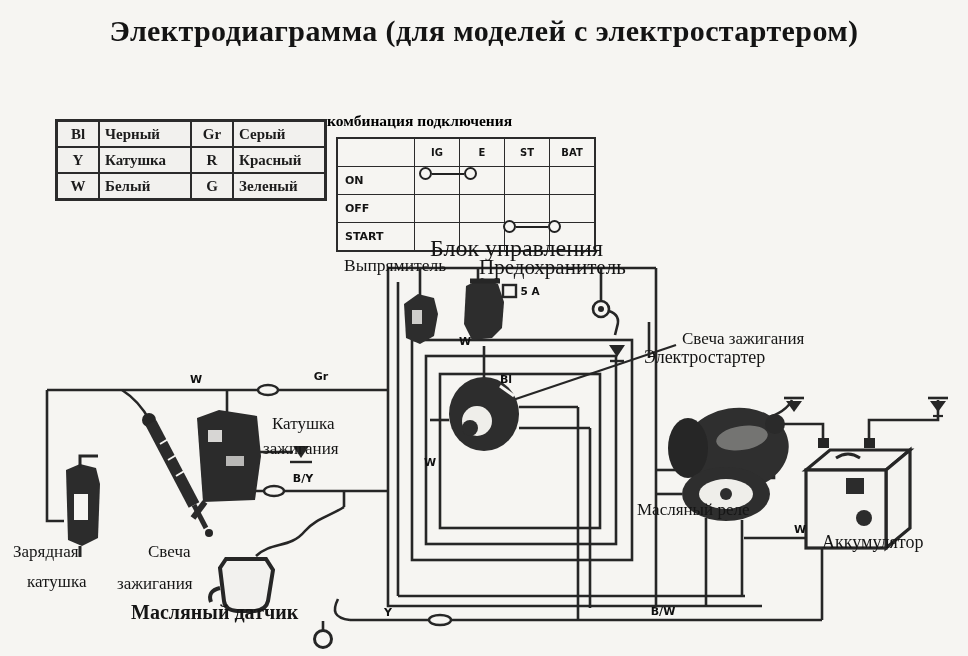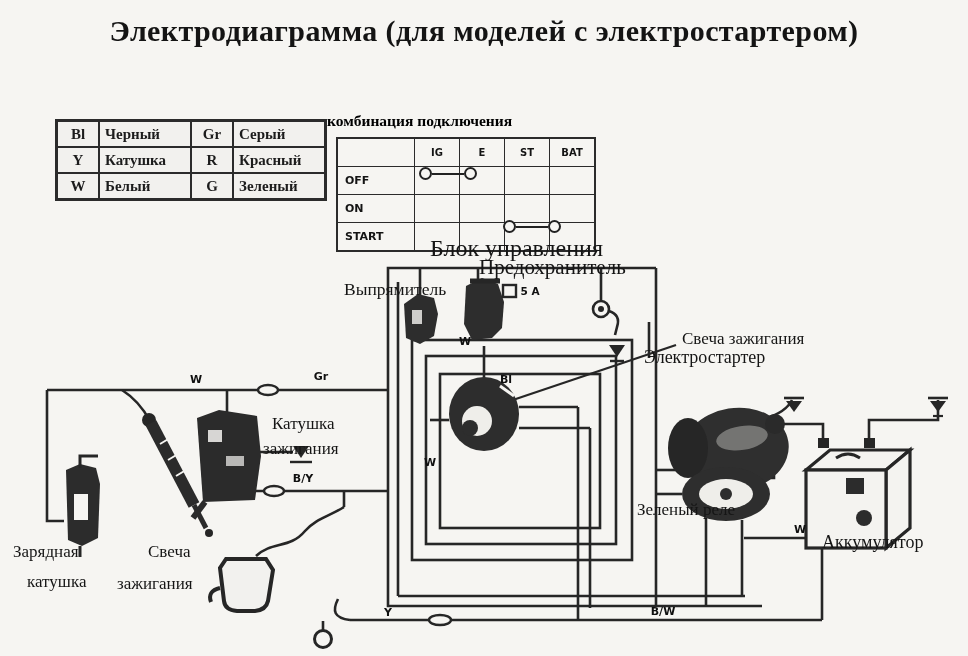--- a/index.html
+++ b/index.html
@@ -94,28 +94,28 @@
   <table class="combo">
     <tbody>
         <tr>
       <td class="rowlab"></td>
       <th>IG</th>
       <th>E</th>
       <th>ST</th>
       <th>BAT</th>
     </tr>
     <tr>
+      <td class="rowlab">ON</td>
+      <td></td>
+          <td></td>
+      <td></td>
+          <td></td>
+    </tr>
+    <tr>
       <td class="rowlab">OFF</td>
-      <td></td>
-          <td></td>
-      <td></td>
-          <td></td>
-    </tr>
-    <tr>
-      <td class="rowlab">ON</td>
       <td></td>
           <td></td>
       <td></td>
           <td></td>
     </tr>
     <tr>
       <td class="rowlab">START</td>
       <td></td>
           <td></td>
       <td></td>
@@ -270,32 +270,33 @@
       <rect x="806" y="470" width="80" height="78"></rect>
       <rect x="818" y="438" width="11" height="10" fill="#262626" stroke="none"></rect>
       <rect x="864" y="438" width="11" height="10" fill="#262626" stroke="none"></rect>
       <path d="M836,458 q12,-8 24,0" fill="none" stroke-width="3"></path>
       <rect x="846" y="478" width="18" height="16" fill="#2c2c2c" stroke="none"></rect>
       <circle cx="864" cy="518" r="8" fill="#2c2c2c" stroke="none"></circle>
     </g>
   </svg>
 
   <div class="lbl" style="left:430px; top:235px; font-size:24px;">Блок управления</div>
-  <div class="lbl" style="left:344px; top:256px; font-size:17.5px;margin-top:24px;">Выпрямитель</div>
+  <div class="lbl" style="left:344px; top:256px; font-size:17.5px;">Выпрямитель</div>
   <div class="lbl" style="left:479px; top:256px; font-size:21px;">Предохранитель</div>
   <div class="lbl" style="left:682px; top:330px;">Свеча зажигания</div>
   <div class="lbl" style="left:644px; top:348px; font-size:18px;">Электростартер</div>
   <div class="lbl" style="left:272px; top:415px;">Катушка</div>
   <div class="lbl" style="left:263px; top:440px;">зажигания</div>
-  <div class="lbl" style="left:637px; top:501px;">Зеленый реле</div>
+  <div class="lbl" style="left:637px; top:501px;">Масляный реле</div>
   <div class="lbl" style="left:822px; top:533px; font-size:18px;">Аккумулятор</div>
   <div class="lbl" style="left:13px; top:543px;">Зарядная</div>
   <div class="lbl" style="left:27px; top:573px;">катушка</div>
   <div class="lbl" style="left:148px; top:543px;">Свеча</div>
   <div class="lbl" style="left:117px; top:575px;">зажигания</div>
+  <div class="lbl" style="left:131px; top:601px; font-size:20px; font-weight:600;">Масляный датчик</div>
   <div class="wl" style="left:530px; top:291px; font-size:10.5px;">5 A</div>
 
   <span class="wl" style="left:196px; top:379px;">W</span>
   <span class="wl" style="left:321px; top:376px;">Gr</span>
   <span class="wl" style="left:303px; top:478px;">B/Y</span>
   <span class="wl" style="left:465px; top:341px;">W</span>
   <span class="wl" style="left:506px; top:379px;">Bl</span>
   <span class="wl" style="left:430px; top:462px;">W</span>
   <span class="wl" style="left:388px; top:612px;">Y</span>
   <span class="wl" style="left:663px; top:611px;">B/W</span>

